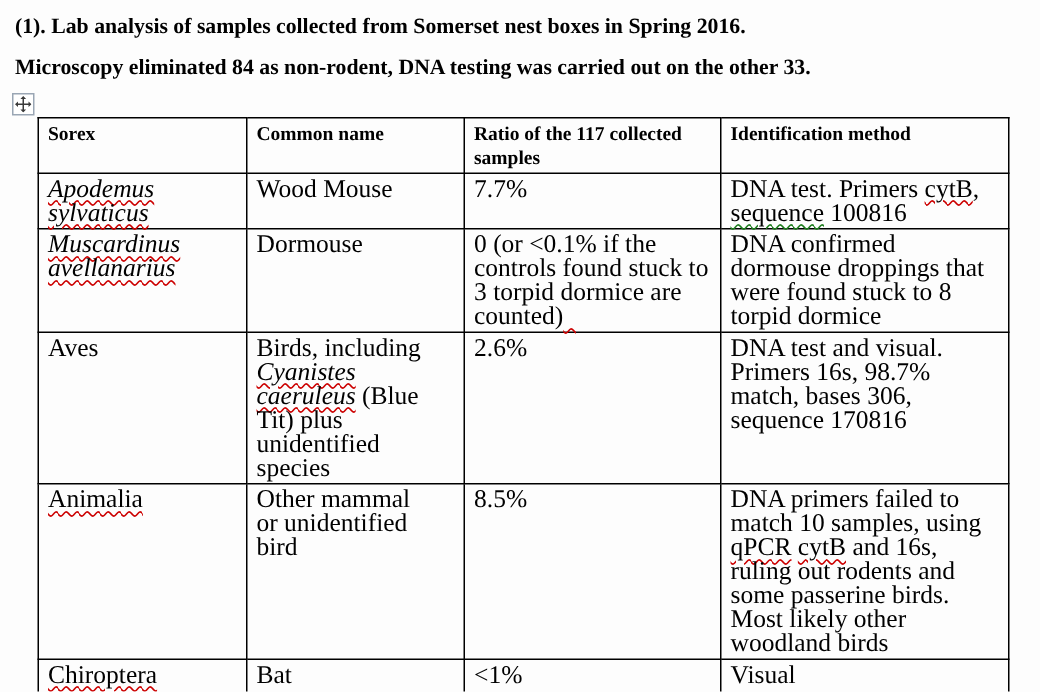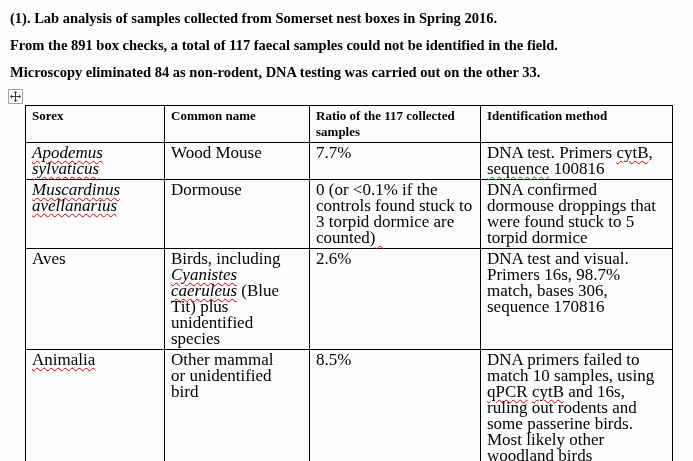--- a/index.html
+++ b/index.html
@@ -63,21 +63,20 @@
     text-decoration-thickness:1px;
     text-underline-offset:2px;
   }
 </style>
 </head>
 <body>
 
 <div class="page">
   <div class="intro">
     <p>(1). Lab analysis of samples collected from Somerset nest boxes in Spring 2016.</p>
-    <p>From the 891 box checks, a total of 117 faecal samples could not be identified in the field.</p>
     <p>Microscopy eliminated 84 as non-rodent, DNA testing was carried out on the other 33.</p>
   </div>
 
   <div class="table-wrap">
     <div class="handle" title="">
       <span style="display:flex;">
         <svg width="11" height="11" viewBox="0 0 11 11" aria-hidden="true">
           <path d="M5.5 0 L7.4 2 L6 2 L6 5 L9 5 L9 3.6 L11 5.5 L9 7.4 L9 6 L6 6 L6 9 L7.4 9 L5.5 11 L3.6 9 L5 9 L5 6 L2 6 L2 7.4 L0 5.5 L2 3.6 L2 5 L5 5 L5 2 L3.6 2 Z" fill="#3a3a3a"></path>
         </svg>
       </span>
@@ -102,21 +101,21 @@
           <tr>
             <td><span class="italic spell-red">Apodemus sylvaticus</span></td>
             <td><span>Wood Mouse</span></td>
             <td><span>7.7%</span></td>
             <td><span>DNA test. Primers </span><span class="spell-red">cytB</span><span>,</span><br><span class="spell-green">sequence</span><span> 100816</span></td>
           </tr>
           <tr>
             <td><span class="italic spell-red">Muscardinus avellanarius</span></td>
             <td><span>Dormouse</span></td>
             <td><span>0 (or &lt;0.1% if the controls found stuck to 3 torpid dormice are counted)</span><span class="spell-red">&nbsp;&nbsp;</span></td>
-            <td><span>DNA confirmed dormouse droppings that were found stuck to 5 torpid dormice</span></td>
+            <td><span>DNA confirmed dormouse droppings that were found stuck to 8 torpid dormice</span></td>
           </tr>
           <tr>
             <td><span>Aves</span></td>
             <td><span>Birds, including </span><span class="italic spell-red">Cyanistes caeruleus</span><span> (Blue Tit) plus unidentified species</span></td>
             <td><span>2.6%</span></td>
             <td><span>DNA test and visual. Primers 16s, 98.7% match, bases 306, sequence 170816</span></td>
           </tr>
           <tr>
             <td><span class="spell-red">Animalia</span></td>
             <td><span>Other mammal</span><br><span>or unidentified bird</span></td>

